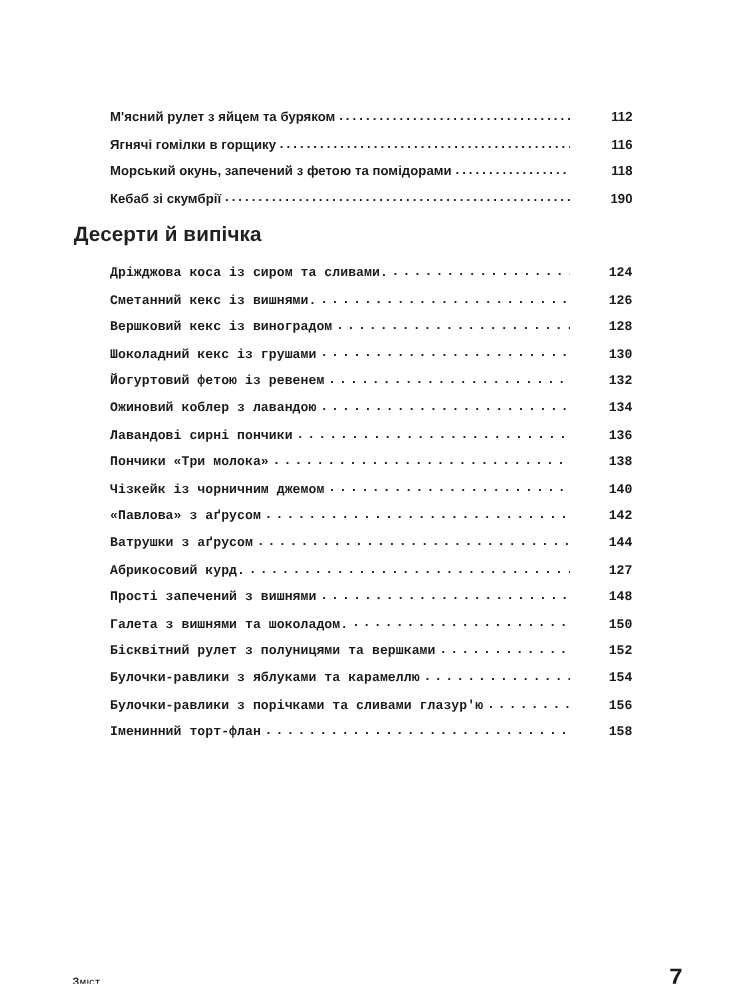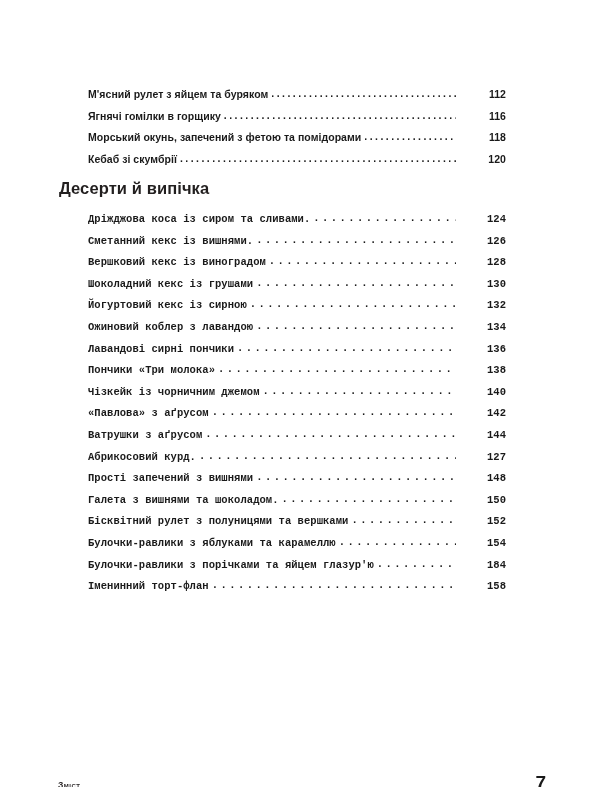--- a/index.html
+++ b/index.html
@@ -137,21 +137,21 @@
         <span class="entry-page">116</span>
       </div>
       <div class="toc-entry">
         <span class="entry-title">Морський окунь, запечений з фетою та помідорами</span>
         <span class="leader"></span>
         <span class="entry-page">118</span>
       </div>
       <div class="toc-entry">
         <span class="entry-title">Кебаб зі скумбрії</span>
         <span class="leader"></span>
-        <span class="entry-page">120</span>
+        <span class="entry-page">190</span>
       </div>
     </div>
 
   <div class="section-heading">Десерти й випічка</div>
 
   <div class="toc-group" id="group-desserts">
       <div class="toc-entry">
         <span class="entry-title">Дріжджова коса із сиром та сливами.</span>
         <span class="leader"></span>
         <span class="entry-page">124</span>
@@ -165,21 +165,21 @@
         <span class="entry-title">Вершковий кекс із виноградом</span>
         <span class="leader"></span>
         <span class="entry-page">128</span>
       </div>
       <div class="toc-entry">
         <span class="entry-title">Шоколадний кекс із грушами</span>
         <span class="leader"></span>
         <span class="entry-page">130</span>
       </div>
       <div class="toc-entry">
-        <span class="entry-title">Йогуртовий кекс із сирною</span>
+        <span class="entry-title">Йогуртовий фетою із ревенем</span>
         <span class="leader"></span>
         <span class="entry-page">132</span>
       </div>
       <div class="toc-entry">
         <span class="entry-title">Ожиновий коблер з лавандою</span>
         <span class="leader"></span>
         <span class="entry-page">134</span>
       </div>
       <div class="toc-entry">
         <span class="entry-title">Лавандові сирні пончики</span>
@@ -225,23 +225,23 @@
         <span class="entry-title">Бісквітний рулет з полуницями та вершками</span>
         <span class="leader"></span>
         <span class="entry-page">152</span>
       </div>
       <div class="toc-entry">
         <span class="entry-title">Булочки-равлики з яблуками та карамеллю</span>
         <span class="leader"></span>
         <span class="entry-page">154</span>
       </div>
       <div class="toc-entry">
-        <span class="entry-title">Булочки-равлики з порічками та яйцем глазур'ю</span>
-        <span class="leader"></span>
-        <span class="entry-page">184</span>
+        <span class="entry-title">Булочки-равлики з порічками та сливами глазур'ю</span>
+        <span class="leader"></span>
+        <span class="entry-page">156</span>
       </div>
       <div class="toc-entry">
         <span class="entry-title">Іменинний торт-флан</span>
         <span class="leader"></span>
         <span class="entry-page">158</span>
       </div>
     </div>
 
   <div class="footer">
     <div class="footer-label">Зміст</div>

